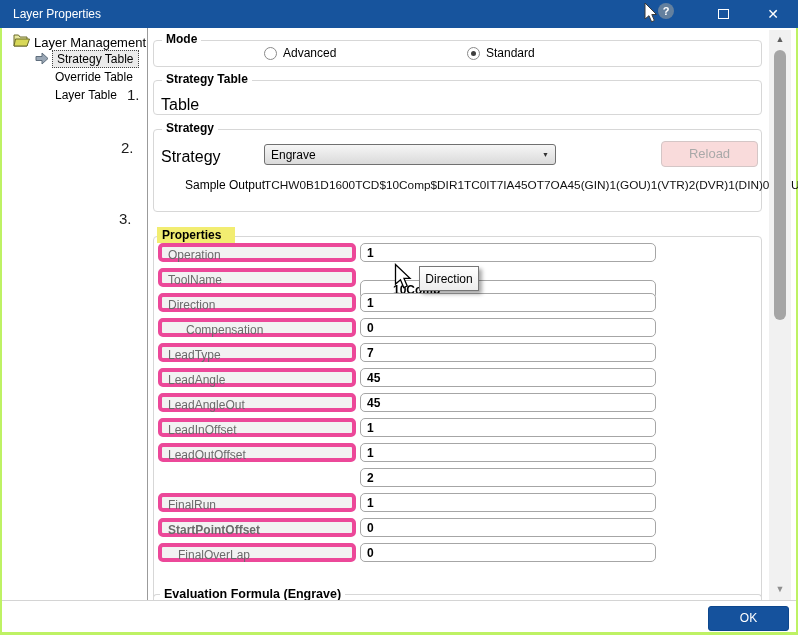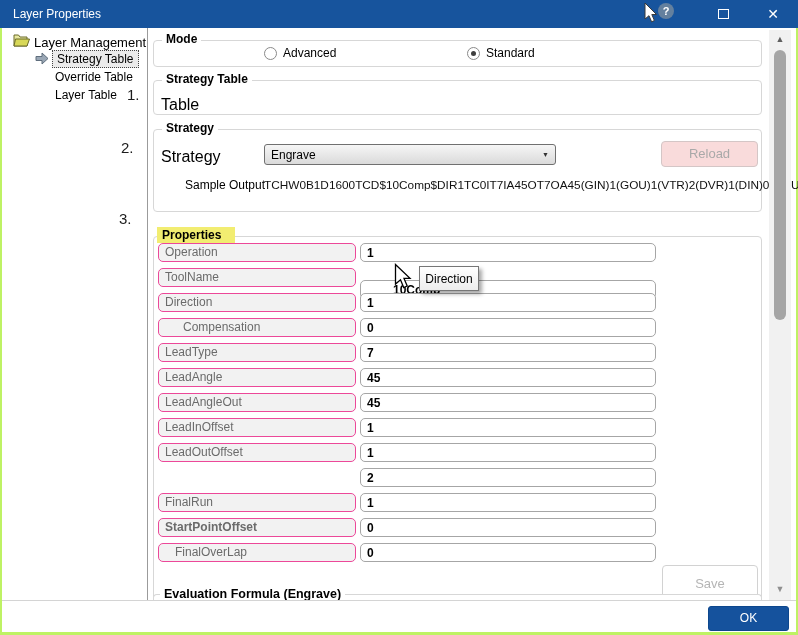--- a/index.html
+++ b/index.html
@@ -48,21 +48,21 @@
   .combo.gray{background:linear-gradient(#f6f6f6,#dadada);border:1px solid #707070;border-radius:3px;}
 
   .btn-reload{position:absolute;width:97px;height:26px;background:#F9DBDB;border:1px solid #d4c6c6;border-radius:4px;
     color:#a9a9a9;font-size:13px;text-align:center;line-height:24px;}
   .btn-save{position:absolute;width:96px;height:37px;background:#fff;border:1px solid #d2d2d2;border-radius:4px;
     color:#b5b5b5;font-size:13px;text-align:center;line-height:35px;}
   .sample-label{position:absolute;font-size:12px;color:#000;}
   .sample-value{position:absolute;font-size:11.8px;color:#111;white-space:nowrap;}
 
   
-  .prop-name{position:absolute;left:4px;width:198px;height:19px;background:#f2f2f2;border:1px solid #ec4899;border-radius:5px;
+  .prop-name{position:absolute;left:4px;width:198px;height:19px;background:#f2f2f2;border:4px solid #ec4899;border-radius:5px;
     font-size:12px;color:#6b6b6b;line-height:17px;padding:0 6px;white-space:nowrap;}
   .prop-value{position:absolute;left:206px;width:296px;height:19px;background:#fff;border:1px solid #a6a6a6;border-radius:5px;
     font-size:12px;font-weight:600;color:#000;padding:0 6px;outline:none;}
 
   
   .tooltip{position:absolute;left:419px;top:266px;width:60px;height:25px;background:linear-gradient(#ffffff,#ececec);
     border:1px solid #767676;box-shadow:3px 3px 4px rgba(0,0,0,0.35);font-size:12px;color:#000;
     display:flex;align-items:center;justify-content:center;z-index:20;}
   .cursor-main{position:absolute;left:394px;top:263px;z-index:21;}
 
@@ -169,21 +169,20 @@
     <div class="prop-name" style="top:206px;">LeadOutOffset</div>
     <input class="prop-value" style="top: 206px;" value="1">
     <input class="prop-value" style="top: 231px;" value="2">
     <div class="prop-name" style="top:256px;">FinalRun</div>
     <input class="prop-value" style="top: 256px;" value="1">
     <div class="prop-name" style="top:281px;font-weight:bold;">StartPointOffset</div>
     <input class="prop-value" style="top: 281px;" value="0">
     <div class="prop-name" style="top:306px;padding-left:16px;">FinalOverLap</div>
     <input class="prop-value" style="top: 306px;" value="0">
 
-    <div class="btn-save" style="left:508px;top:328px;">Save</div>
   </div>
 
   <div class="tooltip">Direction</div>
   <svg class="cursor-main" width="19" height="27" viewBox="0 0 19 27">
     <path d="M1.5,1.5 L1.5,21 L6.5,16.8 L9.7,24.6 L13.2,23 L10,15.4 L16,15.4 Z" fill="#ffffff" stroke="#000000" stroke-width="1.3"></path>
   </svg>
 
   <div class="eval-box"></div>
   <span class="eval-label">Evaluation Formula (Engrave)</span>
 

